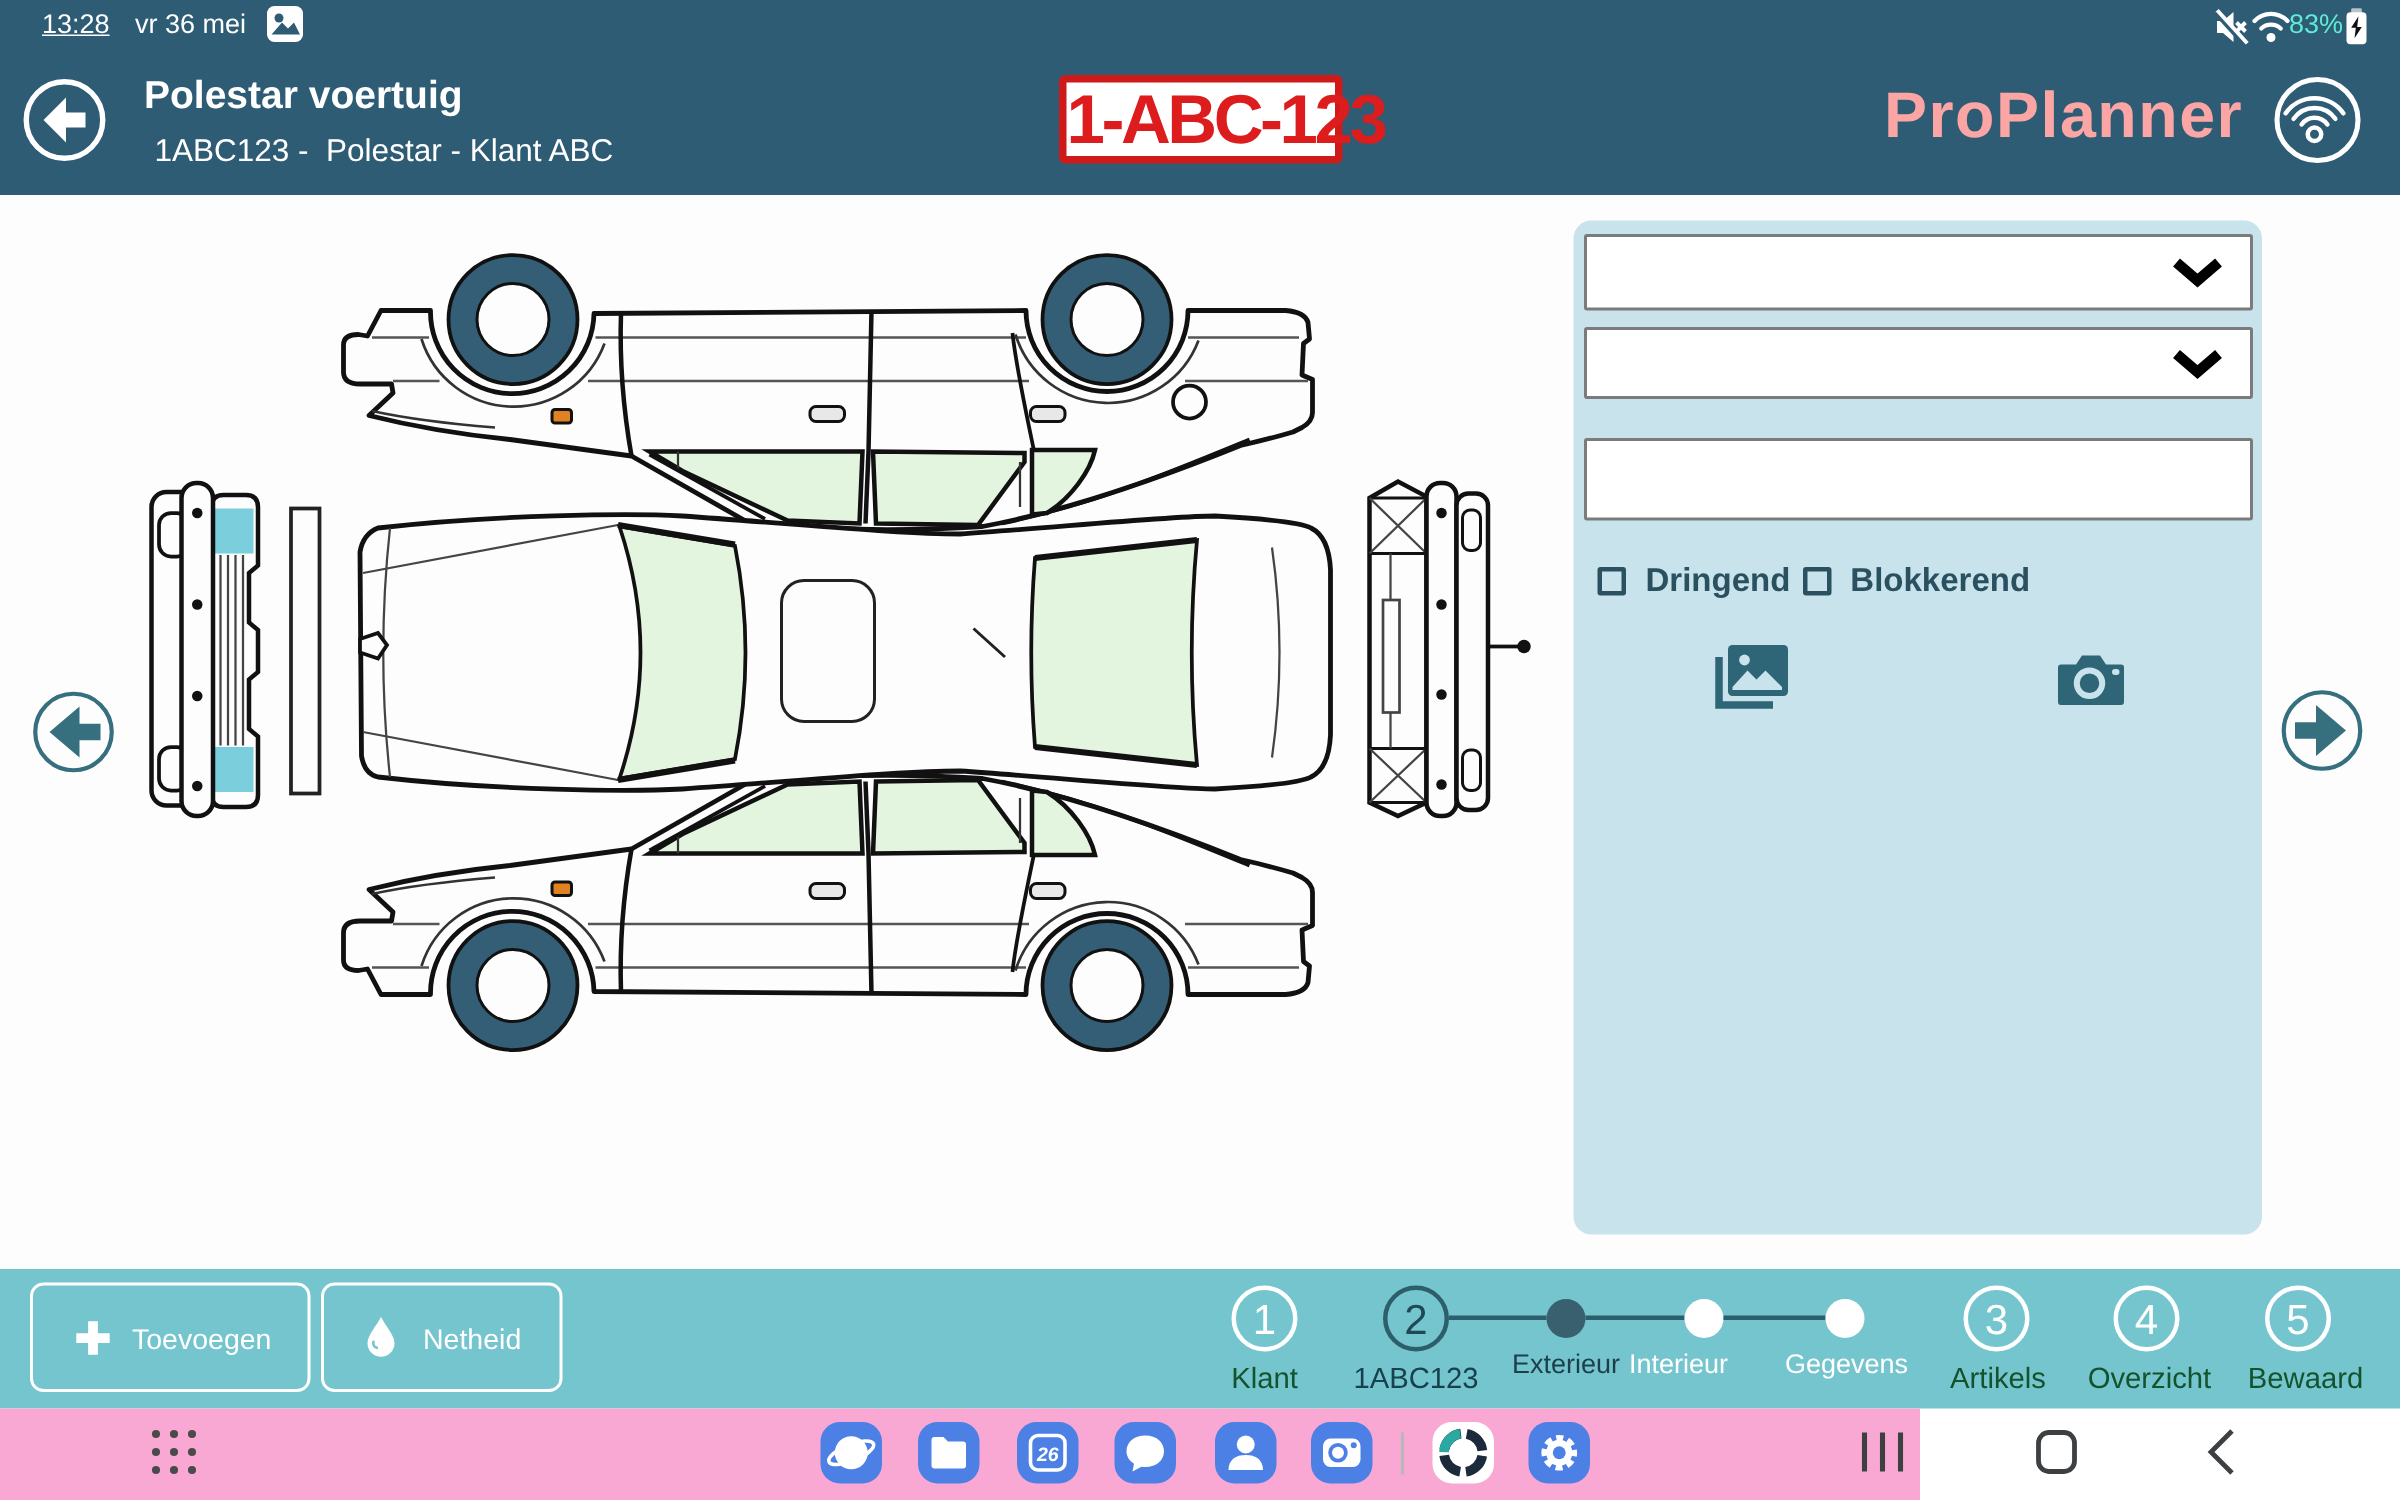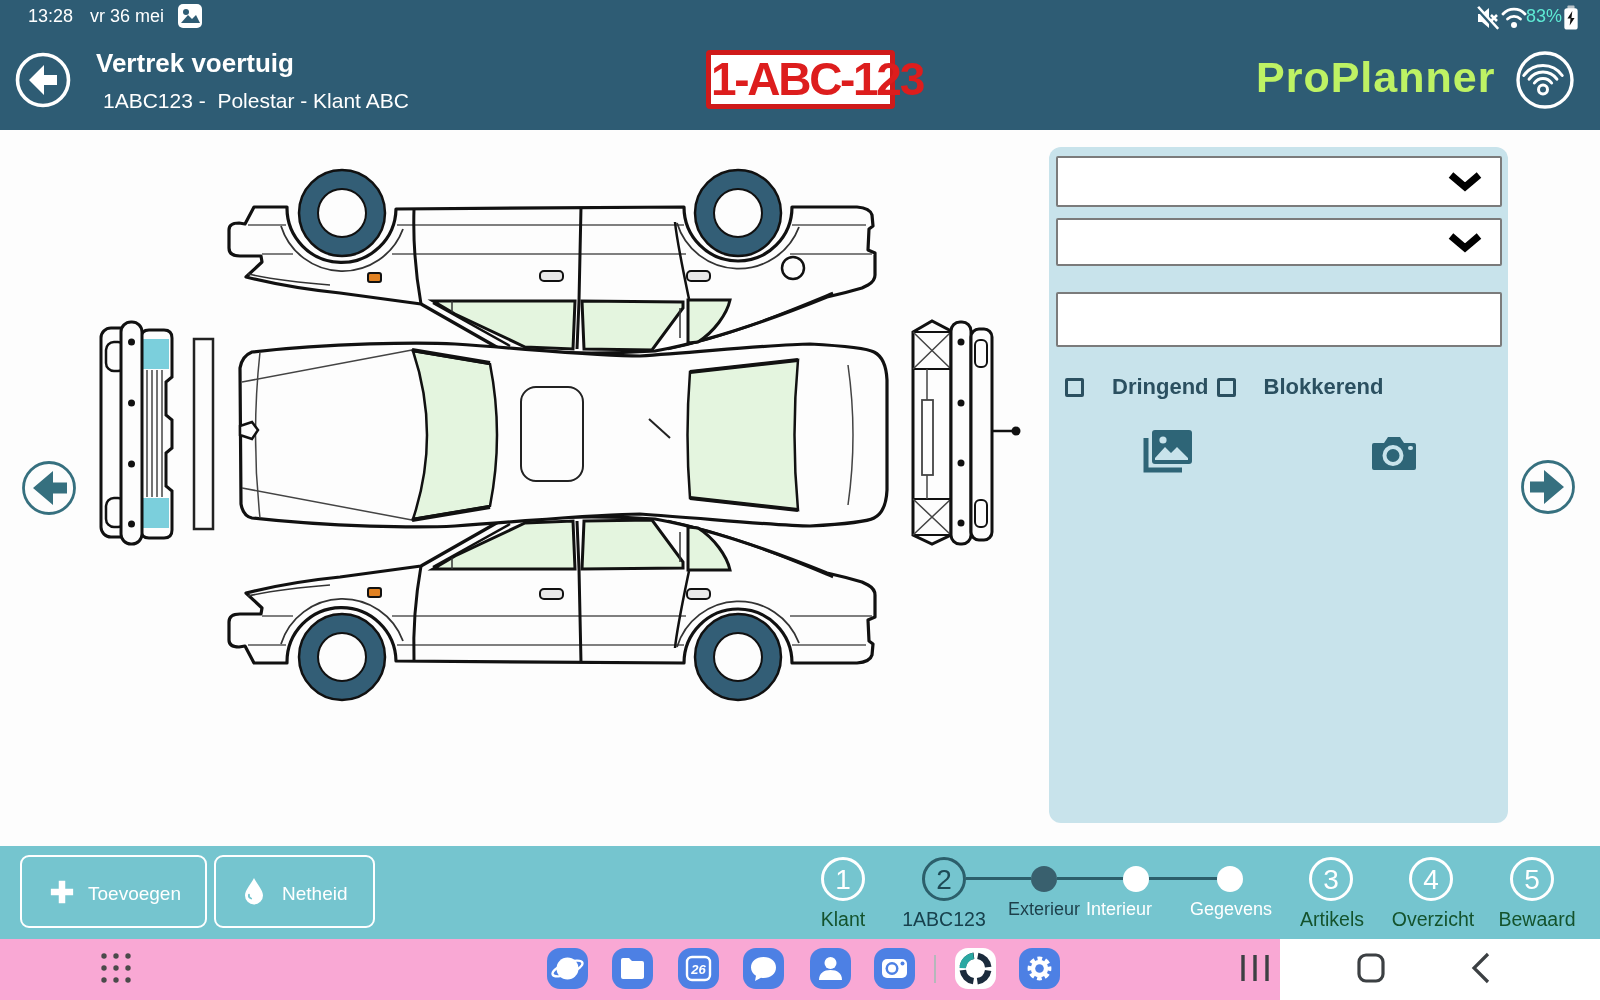--- a/index.html
+++ b/index.html
@@ -1,40 +1,40 @@
 <!DOCTYPE html>
 <html><head>
 <meta charset="utf-8">
 <style>
   * { margin:0; padding:0; box-sizing:border-box; }
   html,body { width:1600px; height:1000px; overflow:hidden; background:#fff;
     font-family:"Liberation Sans", sans-serif; }
   
   #header { position:absolute; left:0; top:0; width:1600px; height:130px; background:#2e5c74; }
-  #time { position:absolute; left:28px; top:6px; color:#fff; font-size:18px; }
+  #time { position:absolute; left:28px; top:6px; color:#fff; font-size:18px;text-decoration:underline; }
   #date { position:absolute; left:90px; top:6px; color:#fff; font-size:18px; }
   #batt { position:absolute; left:1526px; top:6px; color:#5eead4; font-size:18px; }
   #title { position:absolute; left:96px; top:48px; color:#fff; font-size:26px; font-weight:bold; }
   #subtitle { position:absolute; left:103px; top:89px; color:#fff; font-size:21px; }
   #plate { position:absolute; left:706px; top:50px; width:189px; height:59px; background:#fff;
     border:5px solid #cf1a1a; border-radius:4px; text-align:center;
     font-family:"Liberation Sans", sans-serif; font-weight:bold; font-size:46px; color:#dd1d1d;
     line-height:48px; letter-spacing:-2.3px; white-space:nowrap;}
-  #logo { position:absolute; left:1256px; top:53px; color:#bef264; font-size:43px; font-weight:bold; letter-spacing:1px;text-align:center;}
+  #logo { position:absolute; left:1256px; top:53px; color:#fca5a5; font-size:43px; font-weight:bold; letter-spacing:1px;text-align:center;}
   
   #content { position:absolute; left:0; top:130px; width:1600px; height:716px; background:#fdfdfd; }
   
   #panel { position:absolute; left:1049px; top:147px; width:459px; height:676px; background:#c8e3eb; border-radius:12px; }
   .sel { position:absolute; left:7px; width:446px; background:#fff; border:2px solid #7b7b7b; border-radius:2px; }
   #sel1 { top:9px; height:51px; }
   #sel2 { top:71px; height:48px; }
   #inp  { top:145px; height:55px; }
   .cbrow { position:absolute; top:227px; left:16px; width:430px; height:24px; }
   .cb { display:inline-block; width:19px; height:19px; border:3px solid #2b5060; border-radius:2px; vertical-align:-3px; }
-  .cblab { font-size:22px; font-weight:bold; color:#2b5060; margin-left:28px; margin-right:8px;text-align:right; }
+  .cblab { font-size:22px; font-weight:bold; color:#2b5060; margin-left:13px; margin-right:8px;text-align:right; }
   
   #tealbar { position:absolute; left:0; top:846px; width:1600px; height:93px; background:#75c5cf; }
   .tbtn { position:absolute; top:9px; height:73px; border:2px solid #fff; border-radius:9px;
     color:#fff; font-size:19px; }
   #btn1 { left:20px; width:187px; }
   #btn2 { left:214px; width:161px; }
   .stepc { position:absolute; top:11px; width:44px; height:44px; border-radius:50%;
     border:3px solid #fff; color:#fff; font-size:28px; text-align:center; line-height:40px; }
   .steplab { position:absolute; color:#14532d; font-size:19.5px; text-align:center; }
   .dotlab { position:absolute; color:#fff; font-size:18px; text-align:center; top:53px; }
@@ -42,21 +42,21 @@
   .stepline { position:absolute; top:31px; height:3px; background:#2c5f6b; }
   
   #taskbar { position:absolute; left:0; top:939px; width:1280px; height:61px; background:#f9a8d4;font-style:italic; }
   .appicon { position:absolute; top:9px; width:41px; height:41px; border-radius:13px; background:#4d80e4; }
 </style>
 </head>
 <body>
 <div id="header">
   <div id="time">13:28</div>
   <div id="date">vr 36 mei</div>
-  <div id="title">Vertrek voertuig</div>
+  <div id="title">Polestar voertuig</div>
   <div id="subtitle">1ABC123 -&nbsp; Polestar - Klant ABC</div>
   <div id="plate">1-ABC-123</div>
   <div id="logo">ProPlanner</div>
   <div id="batt">83%</div>
   <svg width="26" height="26" viewBox="0 0 26 26" style="position:absolute;left:177px;top:3px;">
     <rect x="1" y="1" width="24" height="24" rx="5" fill="#fff"></rect>
     <circle cx="9" cy="9" r="3" fill="#2e5c74"></circle>
     <path d="M 4 20 L 11 12 L 15 16 L 19 12 L 23 20 Z" fill="#2e5c74"></path>
   </svg>
   <svg width="64" height="64" viewBox="0 0 64 64" style="position:absolute;left:11px;top:48px;">

